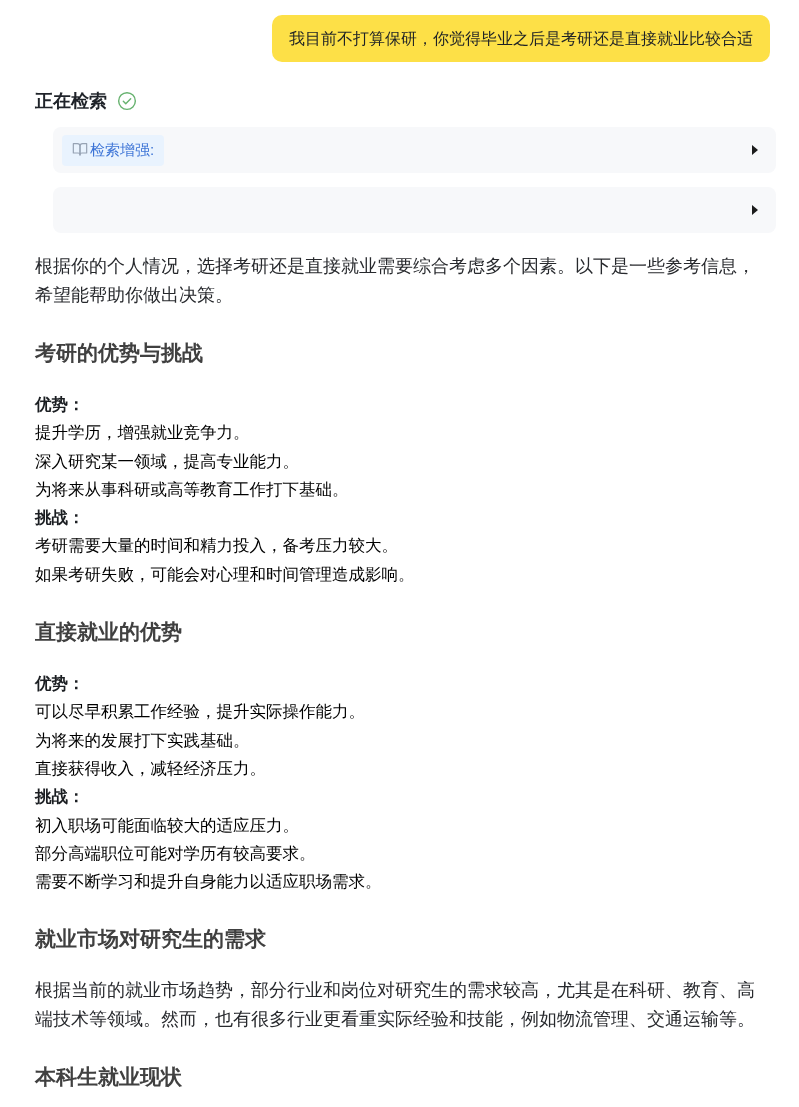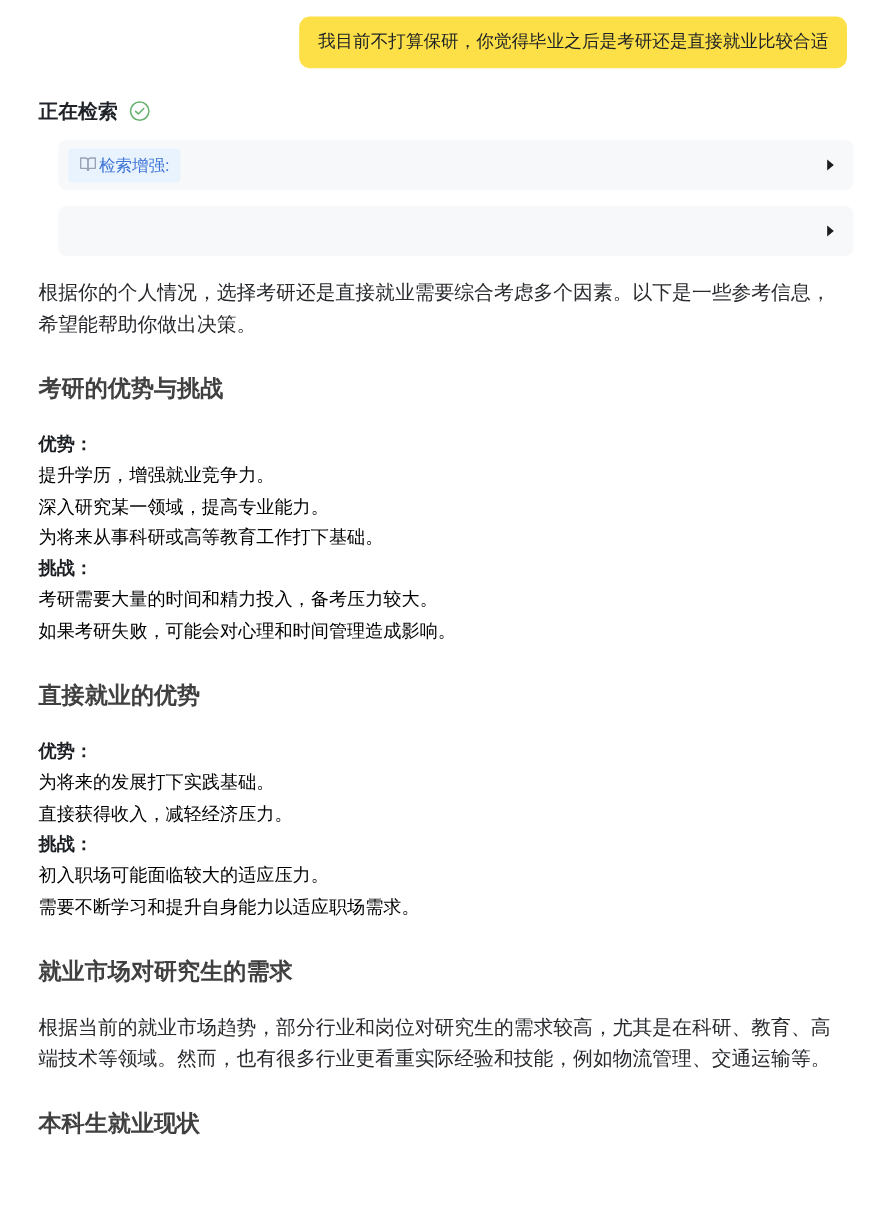--- a/index.html
+++ b/index.html
@@ -103,24 +103,26 @@
       <div class="body-line">深入研究某一领域，提高专业能力。</div>
       <div class="body-line">为将来从事科研或高等教育工作打下基础。</div>
       <div class="body-line strong">挑战：</div>
       <div class="body-line">考研需要大量的时间和精力投入，备考压力较大。</div>
       <div class="body-line">如果考研失败，可能会对心理和时间管理造成影响。</div>
     </div>
 
     <h2 class="sec-h">直接就业的优势</h2>
     <div class="sec-lines">
       <div class="body-line strong">优势：</div>
+      <div class="body-line">可以尽早积累工作经验，提升实际操作能力。</div>
       <div class="body-line">为将来的发展打下实践基础。</div>
       <div class="body-line">直接获得收入，减轻经济压力。</div>
       <div class="body-line strong">挑战：</div>
       <div class="body-line">初入职场可能面临较大的适应压力。</div>
+      <div class="body-line">部分高端职位可能对学历有较高要求。</div>
       <div class="body-line">需要不断学习和提升自身能力以适应职场需求。</div>
     </div>
 
     <h2 class="sec-h">就业市场对研究生的需求</h2>
     <p class="para">根据当前的就业市场趋势，部分行业和岗位对研究生的需求较高，尤其是在科研、教育、高端技术等领域。然而，也有很多行业更看重实际经验和技能，例如物流管理、交通运输等。</p>
 
     <h2 class="sec-h">本科生就业现状</h2>
 
   </div>
 

